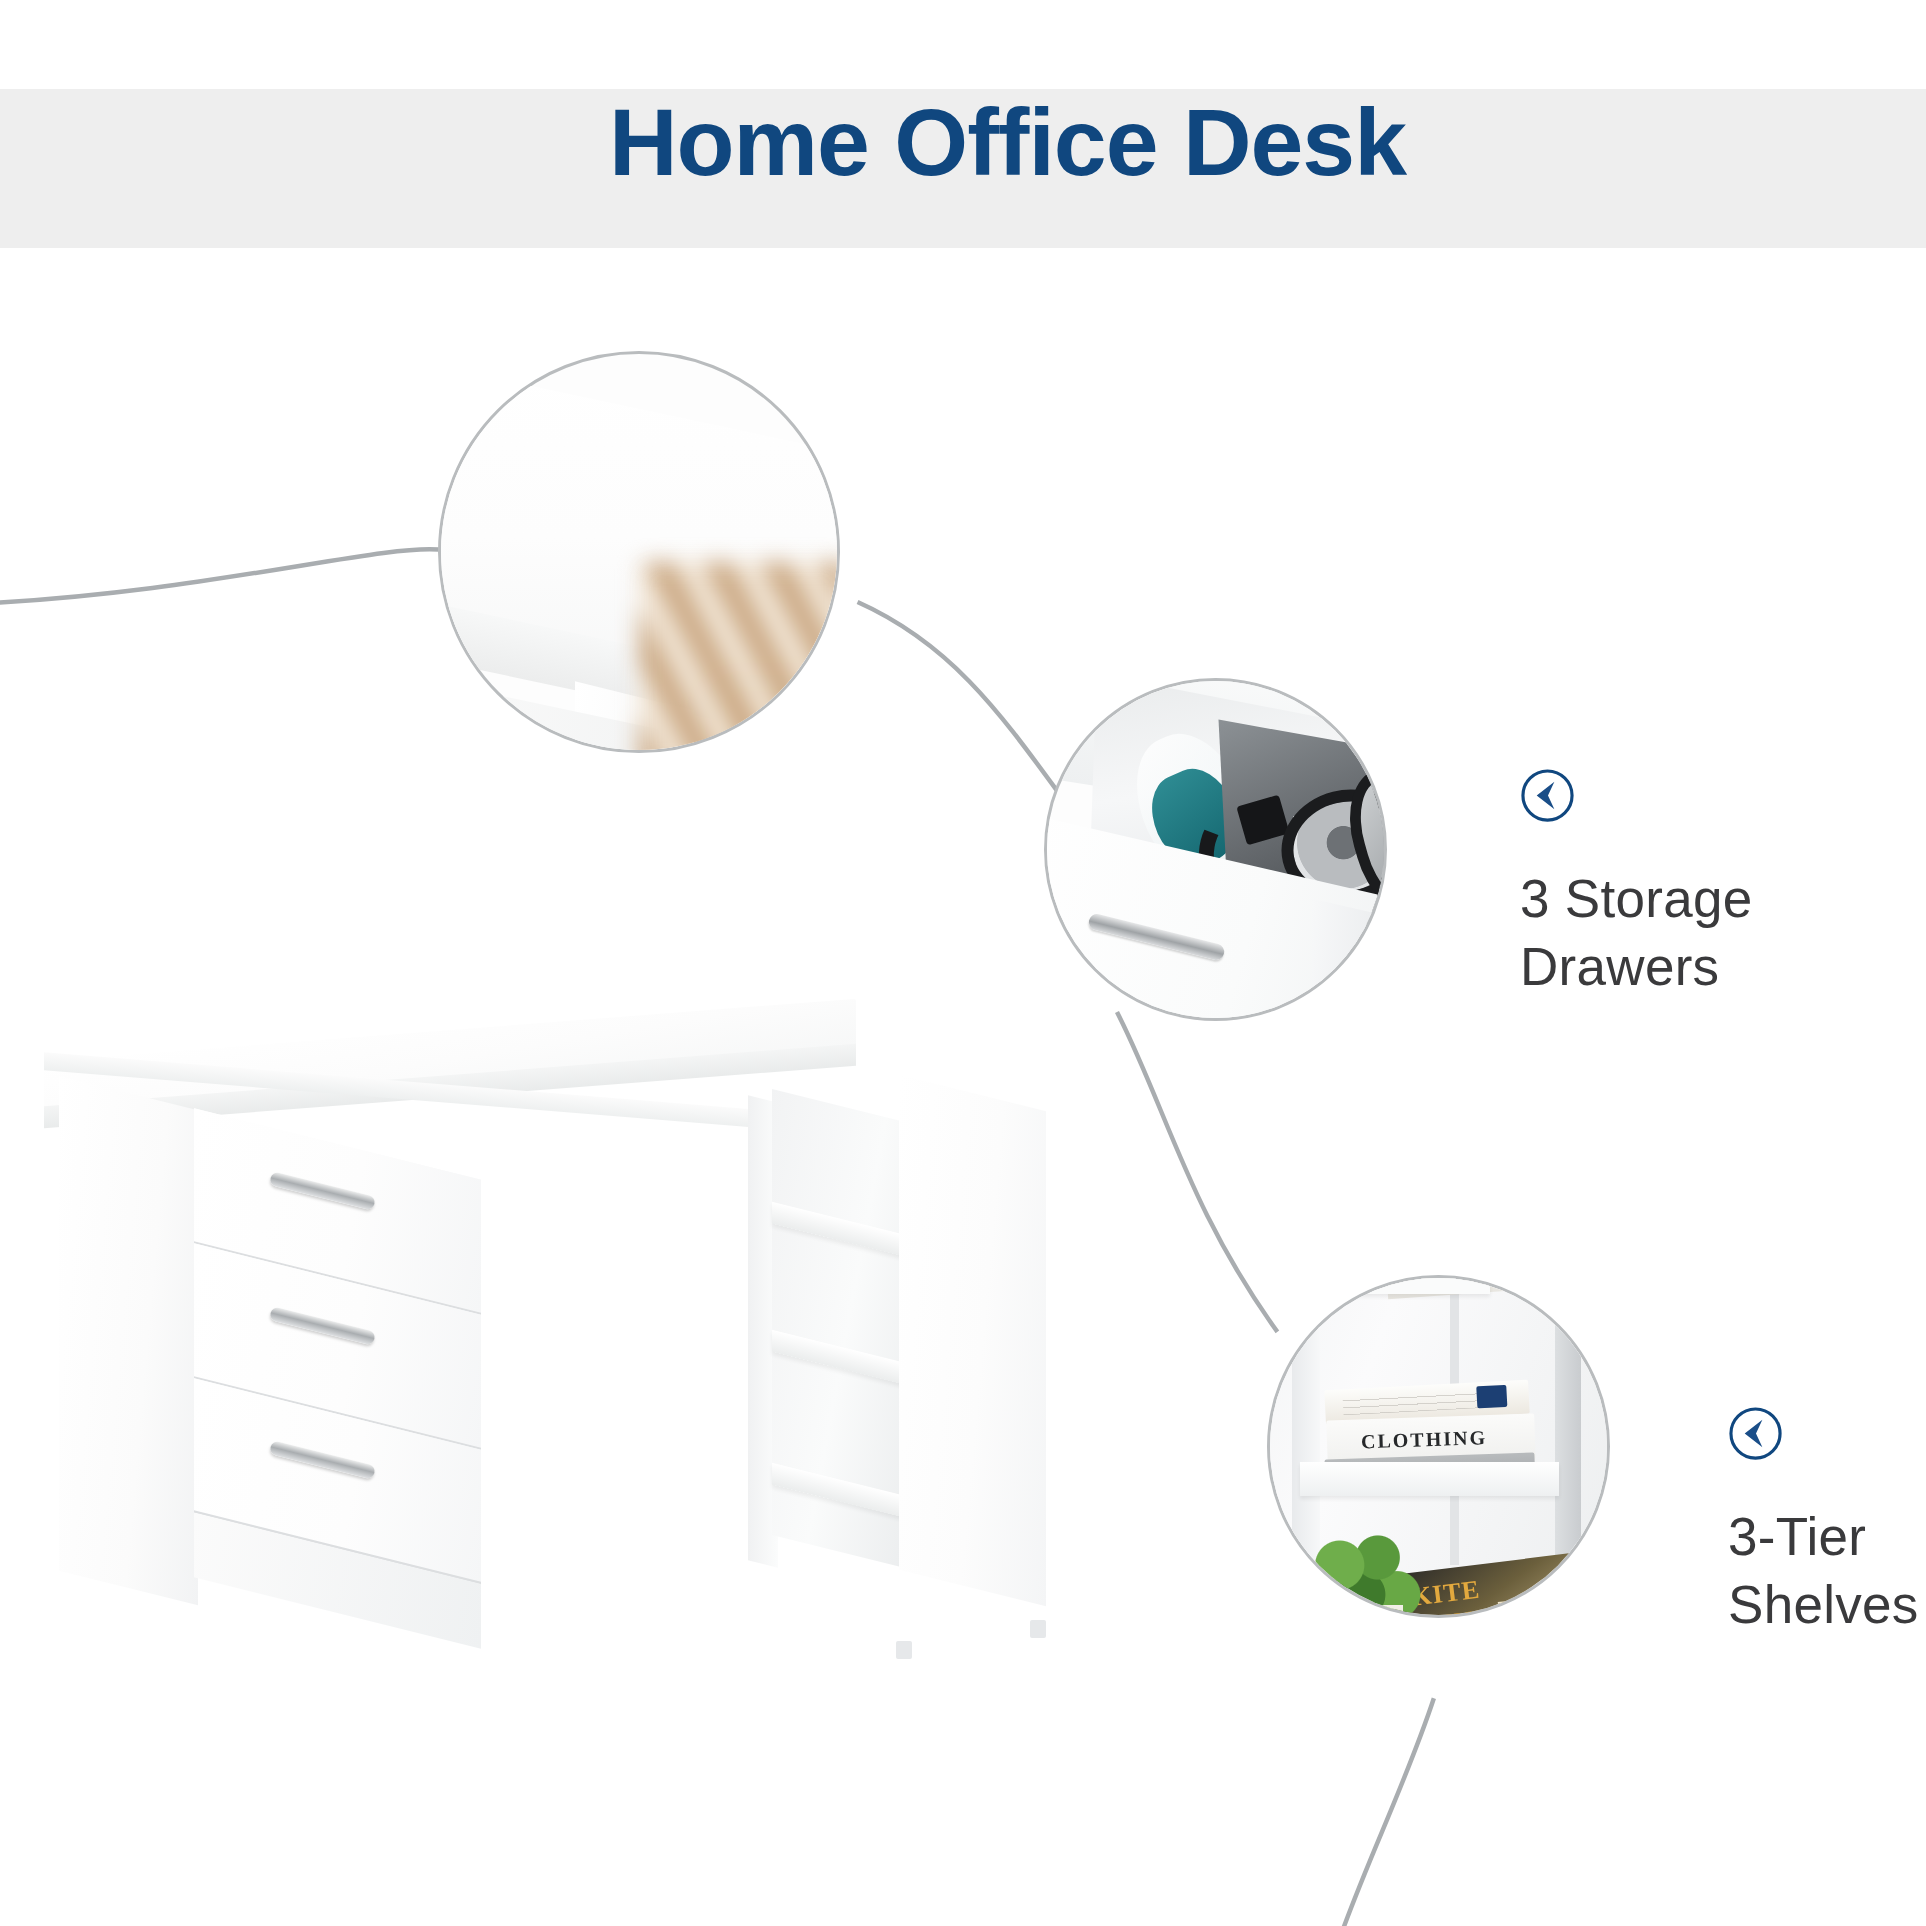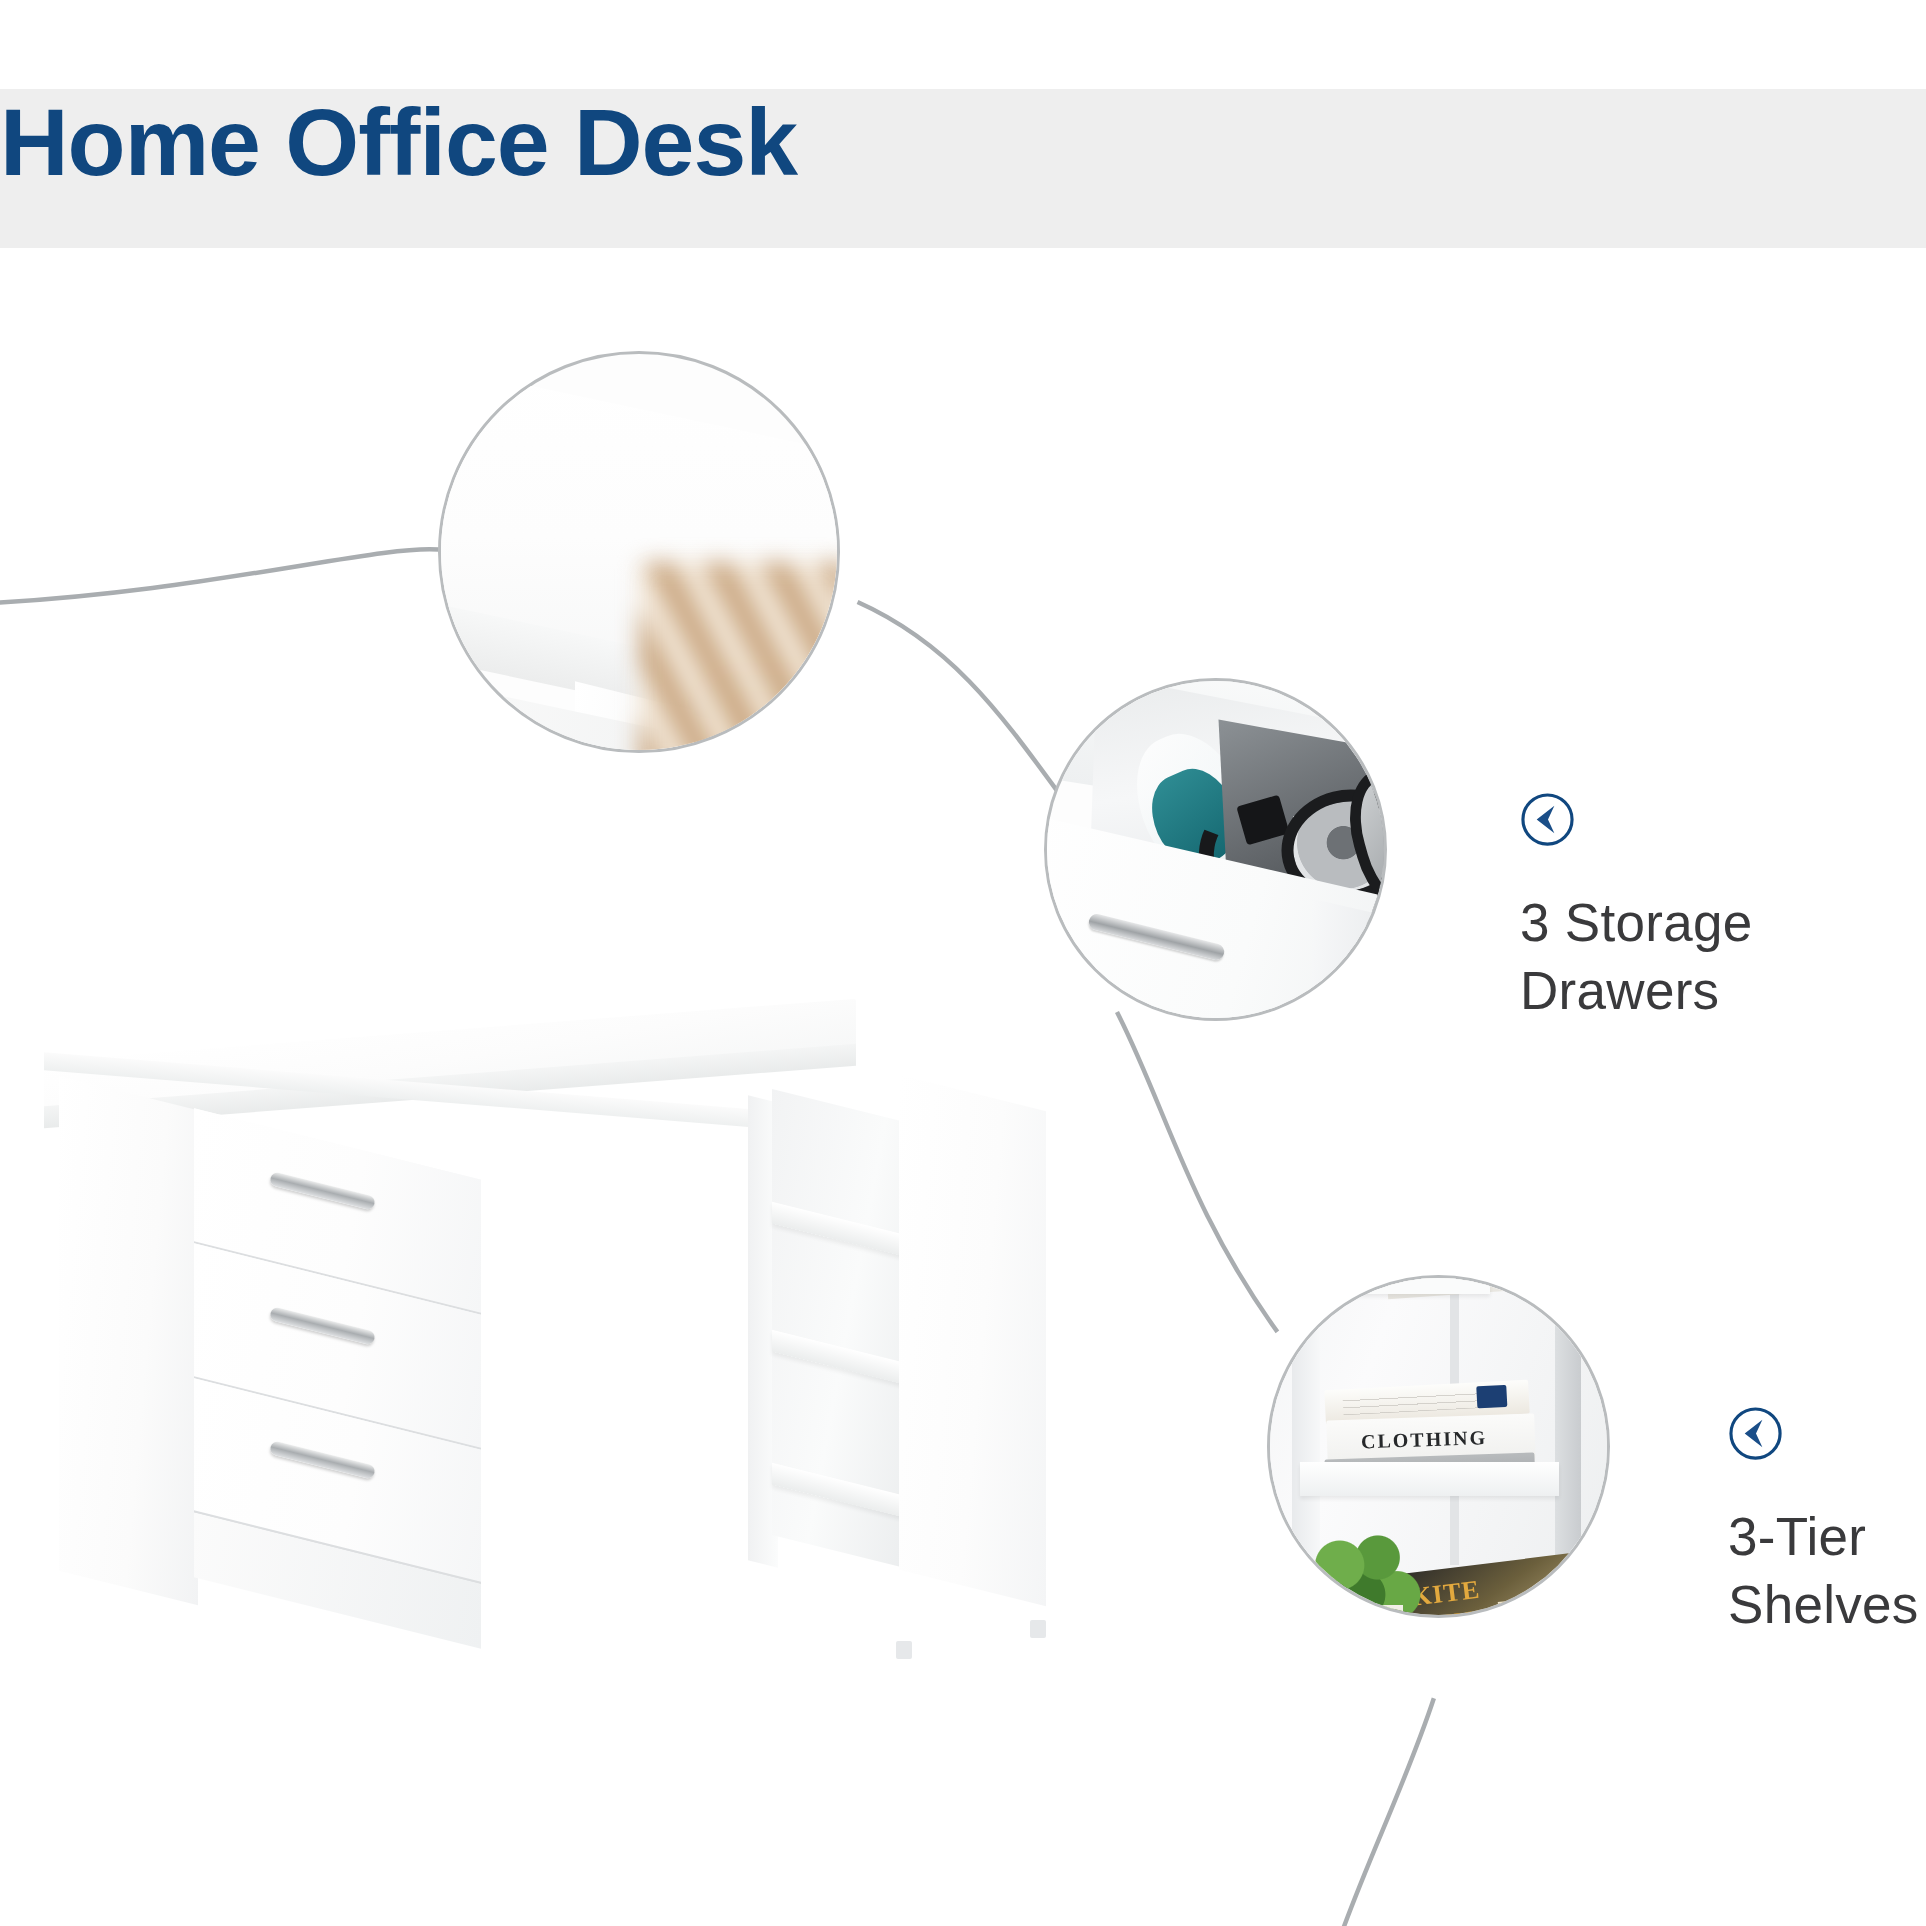--- a/index.html
+++ b/index.html
@@ -12,21 +12,21 @@
   }
   .stage{position:absolute;inset:0;}
 
   
   .banner{
     position:absolute;left:0;top:89px;width:1927px;height:159px;
     background:#eeeeee;
   }
   .banner-title{
     position:absolute;left:0;top:95px;width:1406px;
-    text-align:left;
+    text-align:right;
     font-size:95px;font-weight:bold;letter-spacing:-1px;
     color:#10477f;
     line-height:1;
     white-space:nowrap;
   }
 
   
   .wires{position:absolute;left:0;top:0;width:1927px;height:1927px;}
 
   
@@ -363,21 +363,21 @@
       <div class="dr-hp-cup"></div>
       <div class="dr-hp-cup2"></div>
       <div class="dr-front"></div>
       <div class="dr-side"></div>
       <div class="dr-handle"></div>
       <div class="scr a"></div>
       <div class="scr b"></div>
     </div>
   </div>
 
-  <div class="label-block" style="left:1520px;top:792px;">
+  <div class="label-block" style="left:1520px;top:768px;">
     <svg class="arrow-ic" viewBox="0 0 56 56">
       <circle cx="28" cy="28" r="25" fill="none" stroke="#10477f" stroke-width="3.2"></circle>
       <path d="M35 14 L17 28 L35 42 L28.5 28 Z" fill="#1a4e88"></path>
     </svg>
     <div class="label-text">3 Storage
 Drawers</div>
   </div>
 
   <div class="callout" id="c3">
     <div class="inner">

